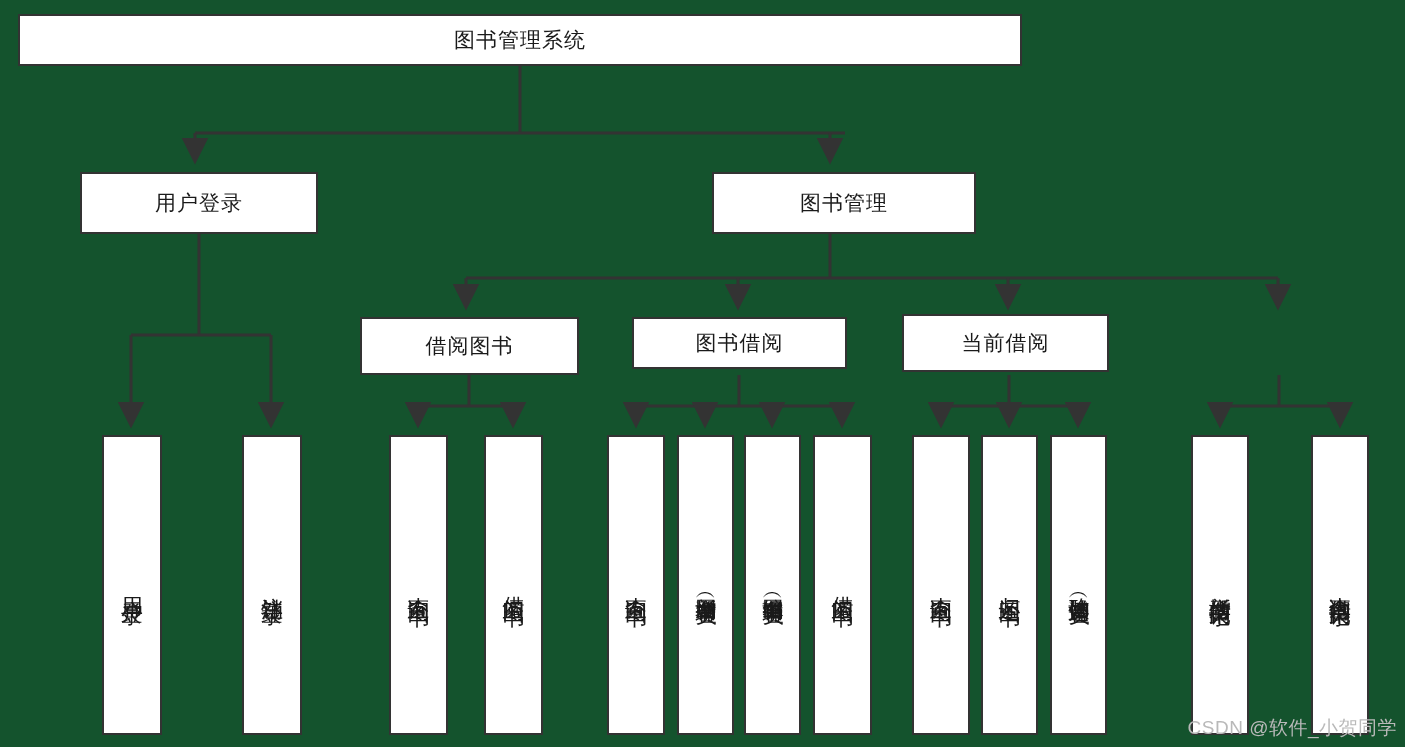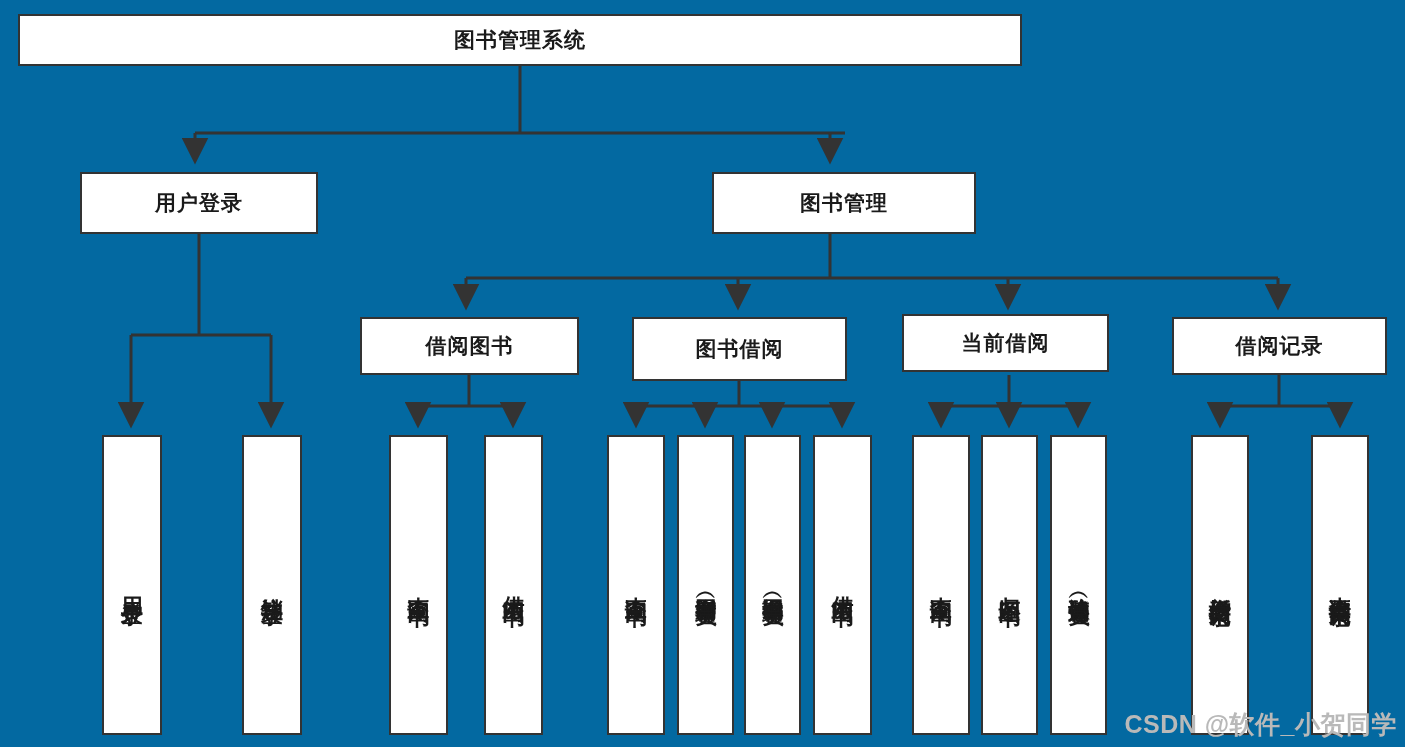--- a/index.html
+++ b/index.html
@@ -1,21 +1,21 @@
 <!DOCTYPE html>
 <html><head>
 <meta charset="utf-8">
 <style>
   html,body{margin:0;padding:0;background:#ffffff;}
   body{
     width:1405px;height:747px;
     font-family:"Liberation Sans","DejaVu Sans",sans-serif;
     overflow:hidden;
   }
-  #stage{position:relative;width:1405px;height:747px;background:#0369a1;font-weight:bold;}
+  #stage{position:relative;width:1405px;height:747px;background:#14532d;}
   svg.diagram{position:absolute;left:0;top:0;width:1405px;height:747px;}
   .node-box{
     position:absolute;
     box-sizing:border-box;
     border:2.5px solid #333333;
     background:#ffffff;
     display:flex;
     align-items:center;
     justify-content:center;
     color:#1a1a1a;
@@ -44,21 +44,21 @@
     line-height:1.18;
     letter-spacing:3px;
     color:#1a1a1a;
     white-space:nowrap;
     max-height:100%;
   }
   .watermark{
     position:absolute;
     right:8px;
     bottom:6px;
-    font-size:25px;
+    font-size:19px;
     color:#b9b9b9;
     letter-spacing:0.5px;
     white-space:nowrap;
     pointer-events:none;
     margin-top:32px;
   }
 </style>
 </head>
 <body>
 
@@ -133,28 +133,25 @@
   <div class="node-box" style="left:80px;top:172px;width:238px;height:62px;">
     <span class="node-label">用户登录</span>
   </div>
   <div class="node-box" style="left:712px;top:172px;width:264px;height:62px;">
     <span class="node-label">图书管理</span>
   </div>
 
   <div class="node-box" style="left:360px;top:317px;width:219px;height:58px;">
     <span class="node-label">借阅图书</span>
   </div>
-  <div class="node-box" style="left:632px;top:317px;width:215px;height:64px;">
+  <div class="node-box" style="left:632px;top:317px;width:215px;height:52px;">
     <span class="node-label">图书借阅</span>
   </div>
   <div class="node-box" style="left:902px;top:314px;width:207px;height:58px;">
     <span class="node-label">当前借阅</span>
-  </div>
-  <div class="node-box" style="left:1172px;top:317px;width:215px;height:58px;">
-    <span class="node-label">借阅记录</span>
   </div>
 
   <div class="leaf-box" style="left:102px;top:435px;width:60px;height:300px;">
     <span class="leaf-label">用户登录</span>
   </div>
   <div class="leaf-box" style="left:242px;top:435px;width:60px;height:300px;">
     <span class="leaf-label">注销登录</span>
   </div>
 
   <div class="leaf-box" style="left:389px;top:435px;width:59px;height:300px;">

